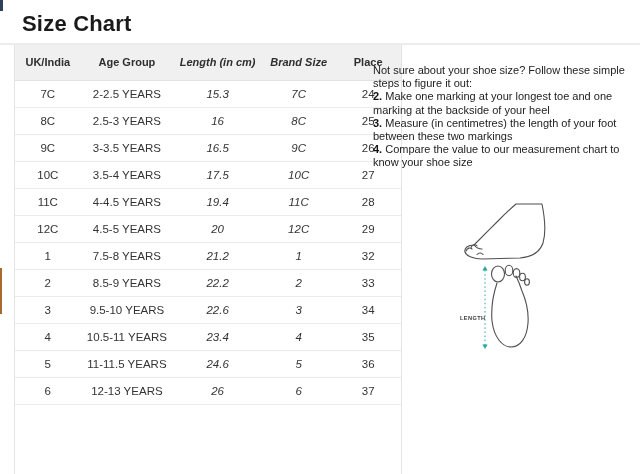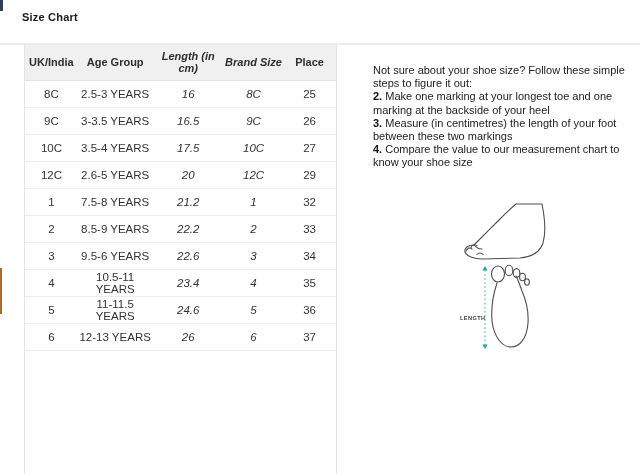--- a/index.html
+++ b/index.html
@@ -12,25 +12,25 @@
   }
   *{box-sizing:border-box;margin:0;padding:0;}
   html,body{background:#fff;}
   body{font-family:"Liberation Sans","DejaVu Sans",sans-serif;}
   .page{position:relative;width:640px;height:474px;background:#fff;overflow:hidden;}
 
   
   .artifact-tl{position:absolute;left:0;top:0;width:3px;height:11px;background:#30405a;}
   .artifact-left{position:absolute;left:0;top:268px;width:2px;height:46px;background:#a86a2e;}
 
-  .page-title{position:absolute;left:22px;top:11px;font-size:11px;font-weight:bold;
+  .page-title{position:absolute;left:22px;top:11px;font-size:22px;font-weight:bold;
     color:var(--title-text);letter-spacing:.2px;}
   .top-separator{position:absolute;left:0;top:43px;width:640px;height:2px;background:var(--border);}
 
-  .table-wrap{position:absolute;left:24px;top:45px;width:313px;height:429px;
+  .table-wrap{position:absolute;left:14px;top:45px;width:388px;height:429px;
     border-left:1px solid var(--outer-border);border-right:1px solid var(--outer-border);
     overflow:hidden;}
   table{width:100%;border-collapse:collapse;table-layout:fixed;}
   thead th{background:var(--header-bg);height:35px;font-size:11px;font-weight:bold;
     color:#2e2e2e;text-align:center;vertical-align:middle;border-bottom:1px solid #e3e3e3;}
   tbody td{height:27px;font-size:11.5px;color:var(--body-text);text-align:center;
     vertical-align:middle;border-bottom:1px solid var(--border);background:#fff;}
   th:nth-child(1),td:nth-child(1){width:17%;}
   th:nth-child(2),td:nth-child(2){width:24%;margin-left:8px;}
   th:nth-child(3),td:nth-child(3){width:23%;font-style:italic;}
@@ -65,20 +65,27 @@
           <tr>
             <th>UK/India</th>
             <th>Age Group</th>
             <th>Length (in cm)</th>
             <th>Brand Size</th>
             <th>Place</th>
           </tr>
         </thead>
       <tbody>
           <tr>
+            <td>7C</td>
+            <td>2-2.5 YEARS</td>
+            <td>15.3</td>
+            <td>7C</td>
+            <td>24</td>
+          </tr>
+          <tr>
             <td>8C</td>
             <td>2.5-3 YEARS</td>
             <td>16</td>
             <td>8C</td>
             <td>25</td>
           </tr>
           <tr>
             <td>9C</td>
             <td>3-3.5 YEARS</td>
             <td>16.5</td>
@@ -86,43 +93,50 @@
             <td>26</td>
           </tr>
           <tr>
             <td>10C</td>
             <td>3.5-4 YEARS</td>
             <td>17.5</td>
             <td>10C</td>
             <td>27</td>
           </tr>
           <tr>
+            <td>11C</td>
+            <td>4-4.5 YEARS</td>
+            <td>19.4</td>
+            <td>11C</td>
+            <td>28</td>
+          </tr>
+          <tr>
             <td>12C</td>
-            <td>2.6-5 YEARS</td>
+            <td>4.5-5 YEARS</td>
             <td>20</td>
             <td>12C</td>
             <td>29</td>
           </tr>
           <tr>
             <td>1</td>
             <td>7.5-8 YEARS</td>
             <td>21.2</td>
             <td>1</td>
             <td>32</td>
           </tr>
           <tr>
             <td>2</td>
             <td>8.5-9 YEARS</td>
             <td>22.2</td>
             <td>2</td>
             <td>33</td>
           </tr>
           <tr>
             <td>3</td>
-            <td>9.5-6 YEARS</td>
+            <td>9.5-10 YEARS</td>
             <td>22.6</td>
             <td>3</td>
             <td>34</td>
           </tr>
           <tr>
             <td>4</td>
             <td>10.5-11 YEARS</td>
             <td>23.4</td>
             <td>4</td>
             <td>35</td>

